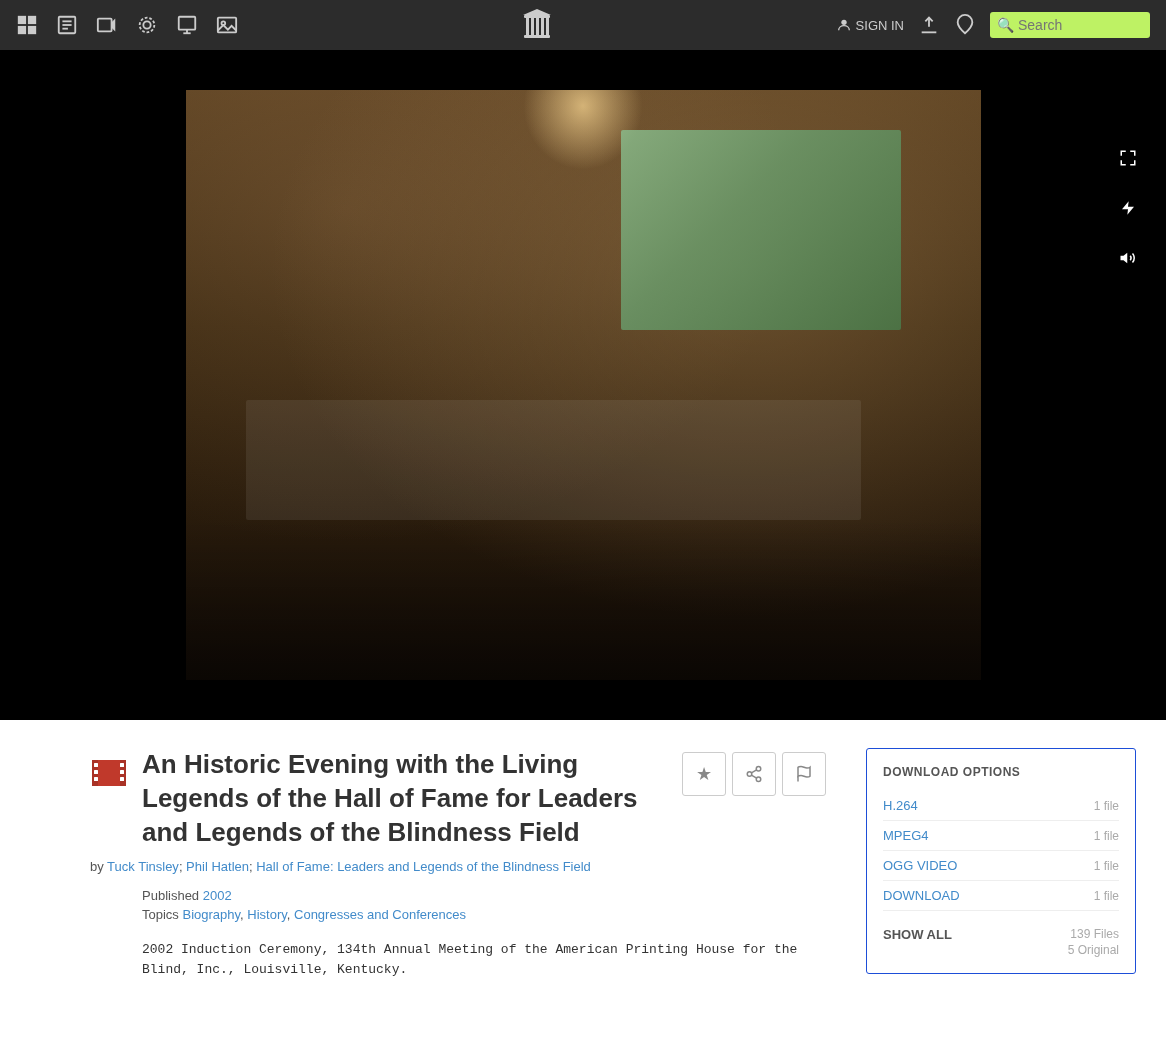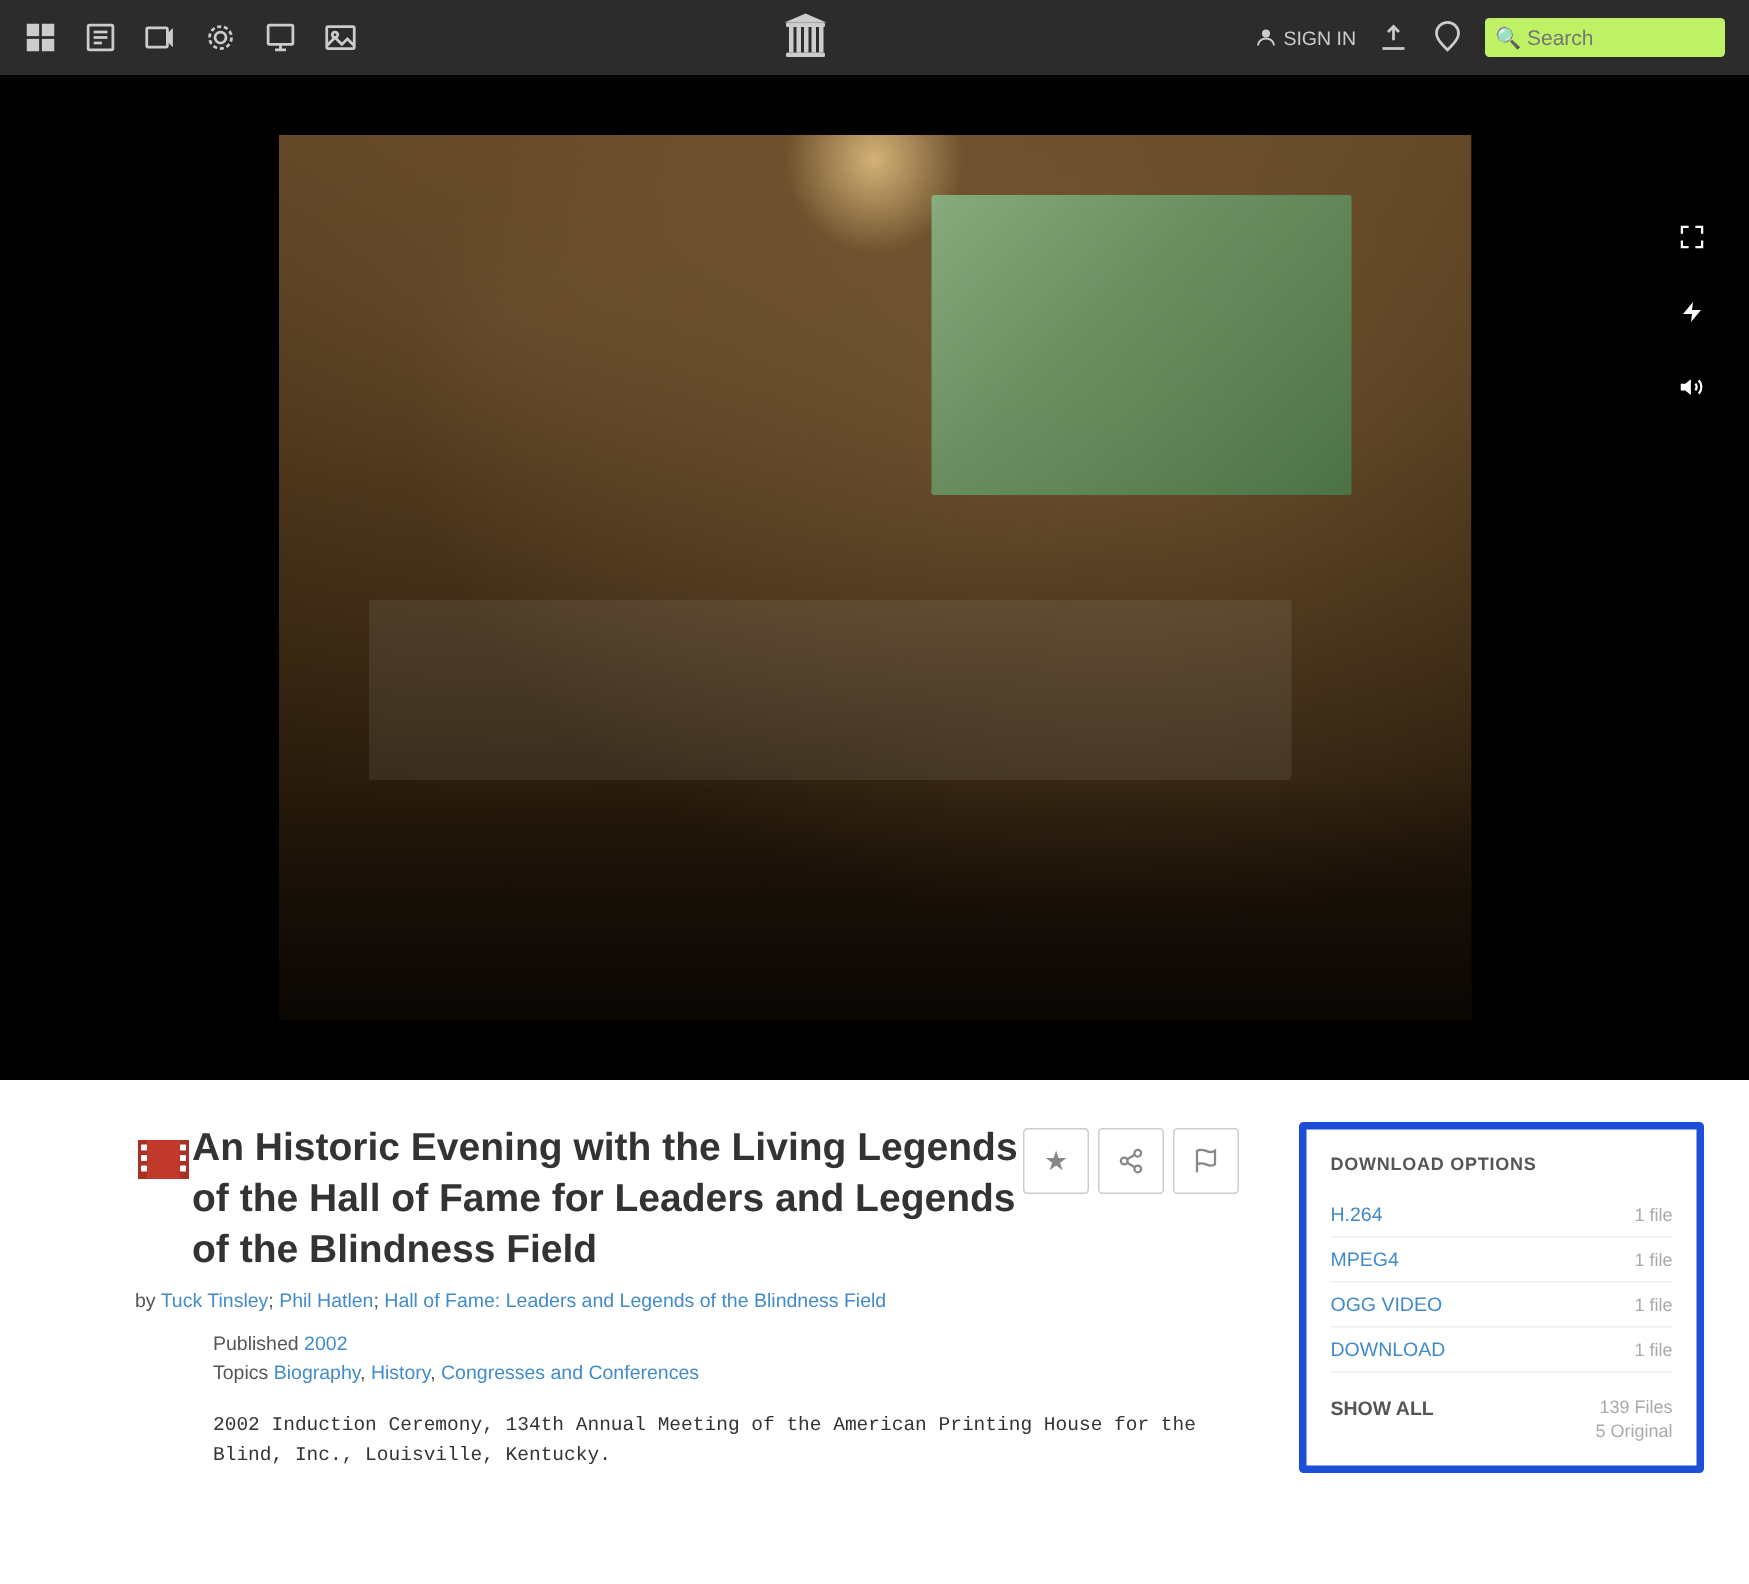--- a/index.html
+++ b/index.html
@@ -152,20 +152,21 @@
       display: flex;
       gap: 40px;
       min-height: 340px;
     }
     .left-content {
       flex: 1;
     }
     .title-row {
       display: flex;
       align-items: flex-start;
+      gap: 14px;
       margin-bottom: 10px;
     }
     .film-icon {
       margin-top: 6px;
       flex-shrink: 0;
     }
     .film-icon svg {
       width: 38px; height: 38px;
     }
     .page-title {
@@ -215,21 +216,21 @@
       margin-left: 52px;
       margin-top: 18px;
       line-height: 1.5;
       font-family: Liberation Mono, monospace;
     }
 
     
     .download-panel {
       width: 270px;
       flex-shrink: 0;
-      border: 5px solid #1d4ed8;
+      border: 1px solid #1d4ed8;
       border-radius: 3px;
       padding: 16px;
       height: fit-content;
       margin-top: 0;
     }
     .download-title {
       font-size: 12px;
       font-weight: bold;
       color: #555;
       letter-spacing: 0.5px;

